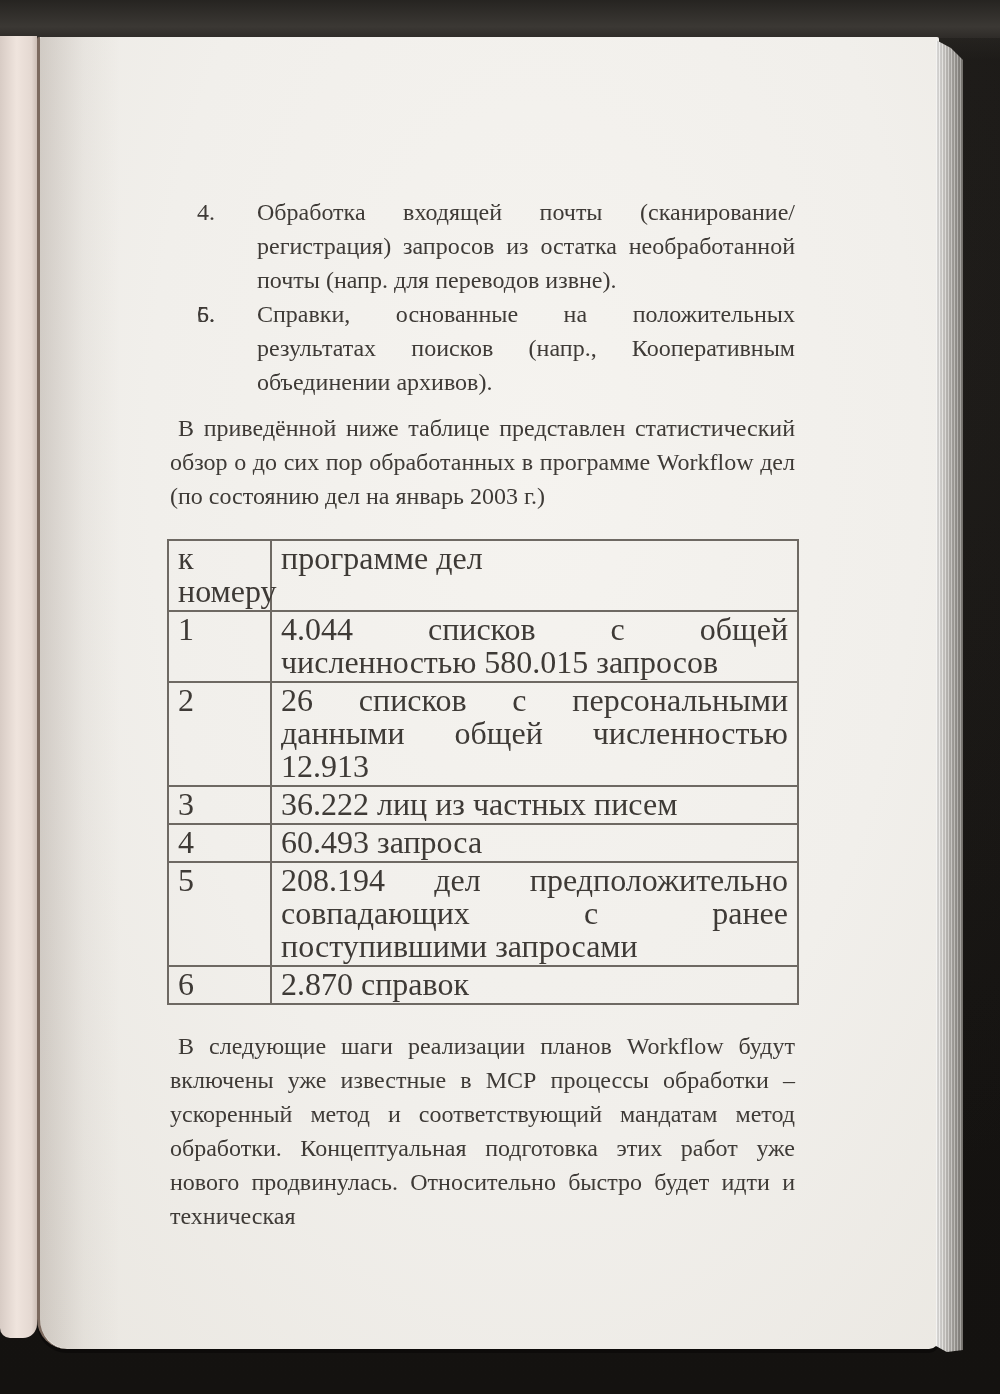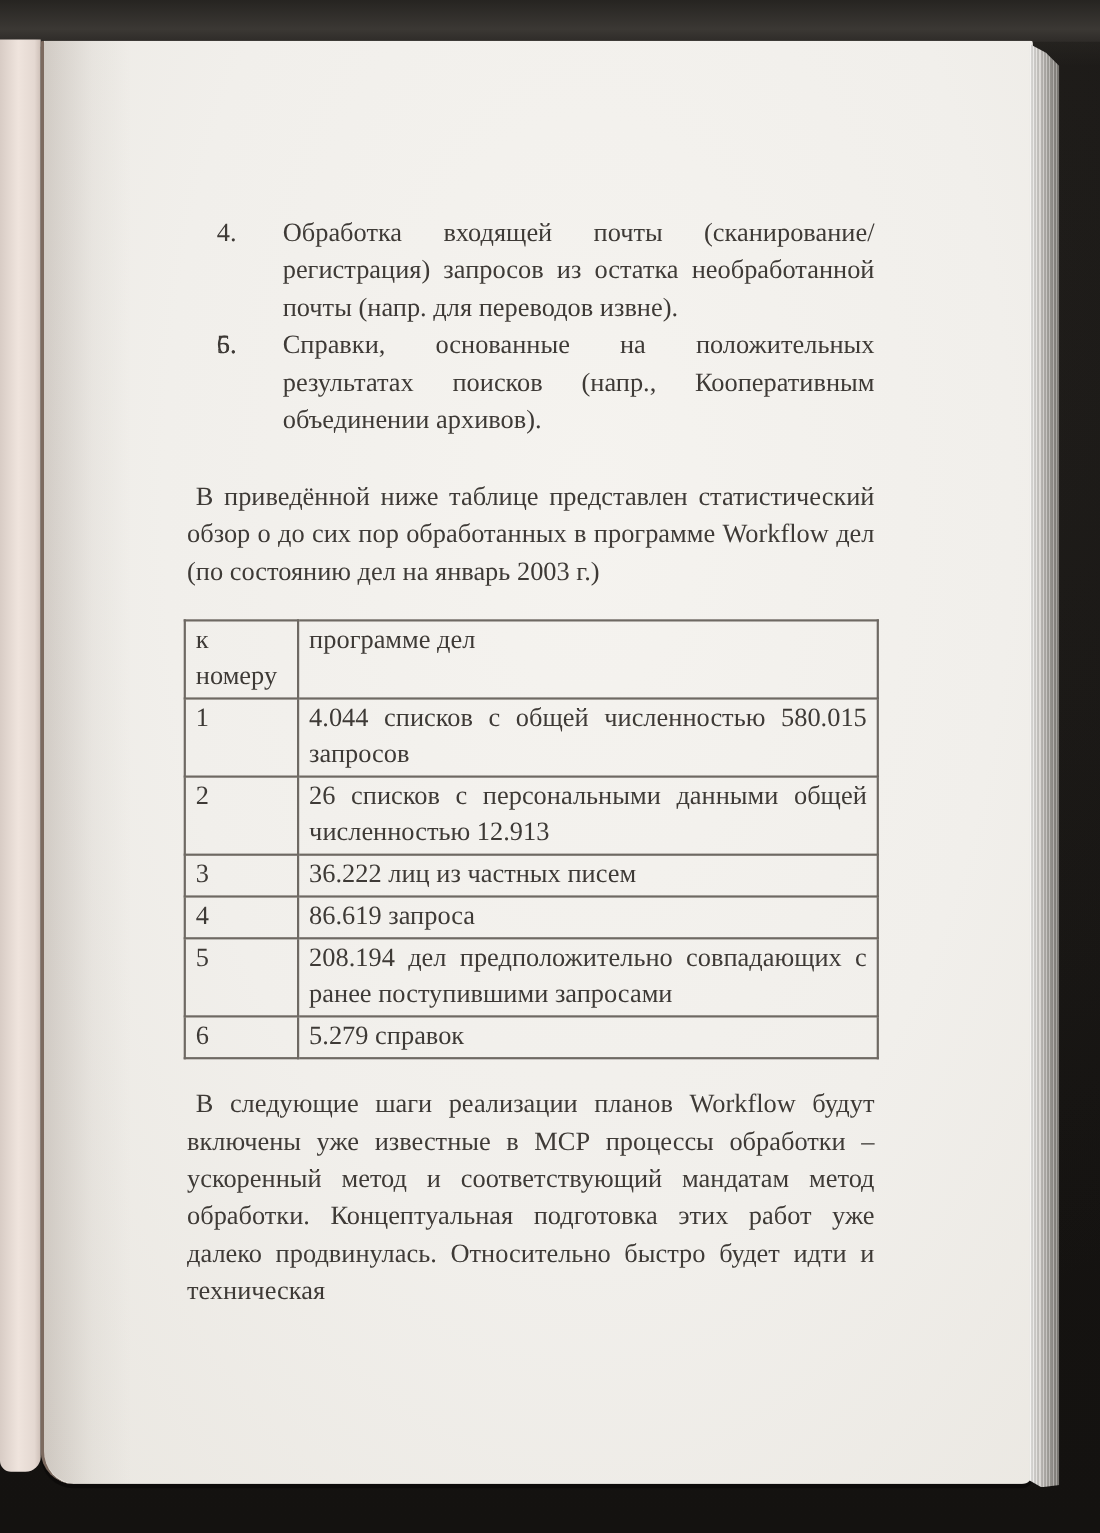--- a/index.html
+++ b/index.html
@@ -49,26 +49,26 @@
   
   .content{
     position:absolute;left:130px;top:158px;width:625px;
     font-size:24px;line-height:34px;color:#3e3a36;
     text-align:justify;
   }
   ol.numbered{list-style:none;margin:0;padding:0;}
   ol.numbered li{position:relative;padding-left:87px;margin:0;}
   ol.numbered .marker{position:absolute;left:27px;top:0;}
   p.para{margin:0;text-indent:8px;}
-  p.intro{margin-top:36px;}
+  p.intro{margin-top:12px;}
   p.outro{margin-top:24px;}
   table.stats{
     border-collapse:collapse;table-layout:fixed;
     width:632px;margin:26px 0 0 -3px;
-    font-size:24px;line-height:33px;color:#3e3a36;
+    font-size:32px;line-height:33px;color:#3e3a36;
   }
   table.stats col.c1{width:103px;}
   table.stats th,table.stats td{
     border:2px solid #6e6963;font-weight:normal;
     padding:1px 9px 2px 9px;vertical-align:top;text-align:left;
   }
   table.stats td.count{text-align:justify;}
 </style>
 </head>
 <body>
@@ -117,32 +117,32 @@
           <tr>
             <td class="num">2</td>
             <td class="count">26 списков с персональными данными общей численностью 12.913</td>
           </tr>
           <tr>
             <td class="num">3</td>
             <td class="count">36.222 лиц из частных писем</td>
           </tr>
           <tr>
             <td class="num">4</td>
-            <td class="count">86.619 запроса</td>
+            <td class="count">60.493 запроса</td>
           </tr>
           <tr>
             <td class="num">5</td>
             <td class="count">208.194 дел предположительно совпадающих с ранее поступившими запросами</td>
           </tr>
           <tr>
             <td class="num">6</td>
-            <td class="count">5.279 справок</td>
+            <td class="count">2.870 справок</td>
           </tr>
         </tbody>
       </table>
 
-      <p class="para outro">В следующие шаги реализации планов Workflow будут включены уже известные в МСР процессы обработки – ускоренный метод и соответствующий мандатам метод обработки. Концептуальная подготовка этих работ уже далеко продвинулась. Относительно быстро будет идти и техническая</p>
+      <p class="para outro">В следующие шаги реализации планов Workflow будут включены уже известные в МСР процессы обработки – ускоренный метод и соответствующий мандатам метод обработки. Концептуальная подготовка этих работ уже нового продвинулась. Относительно быстро будет идти и техническая</p>
 
     </div>
   </div>
 
   <div class="page-edge-stack"></div>
 </div>
 
 </body></html>

